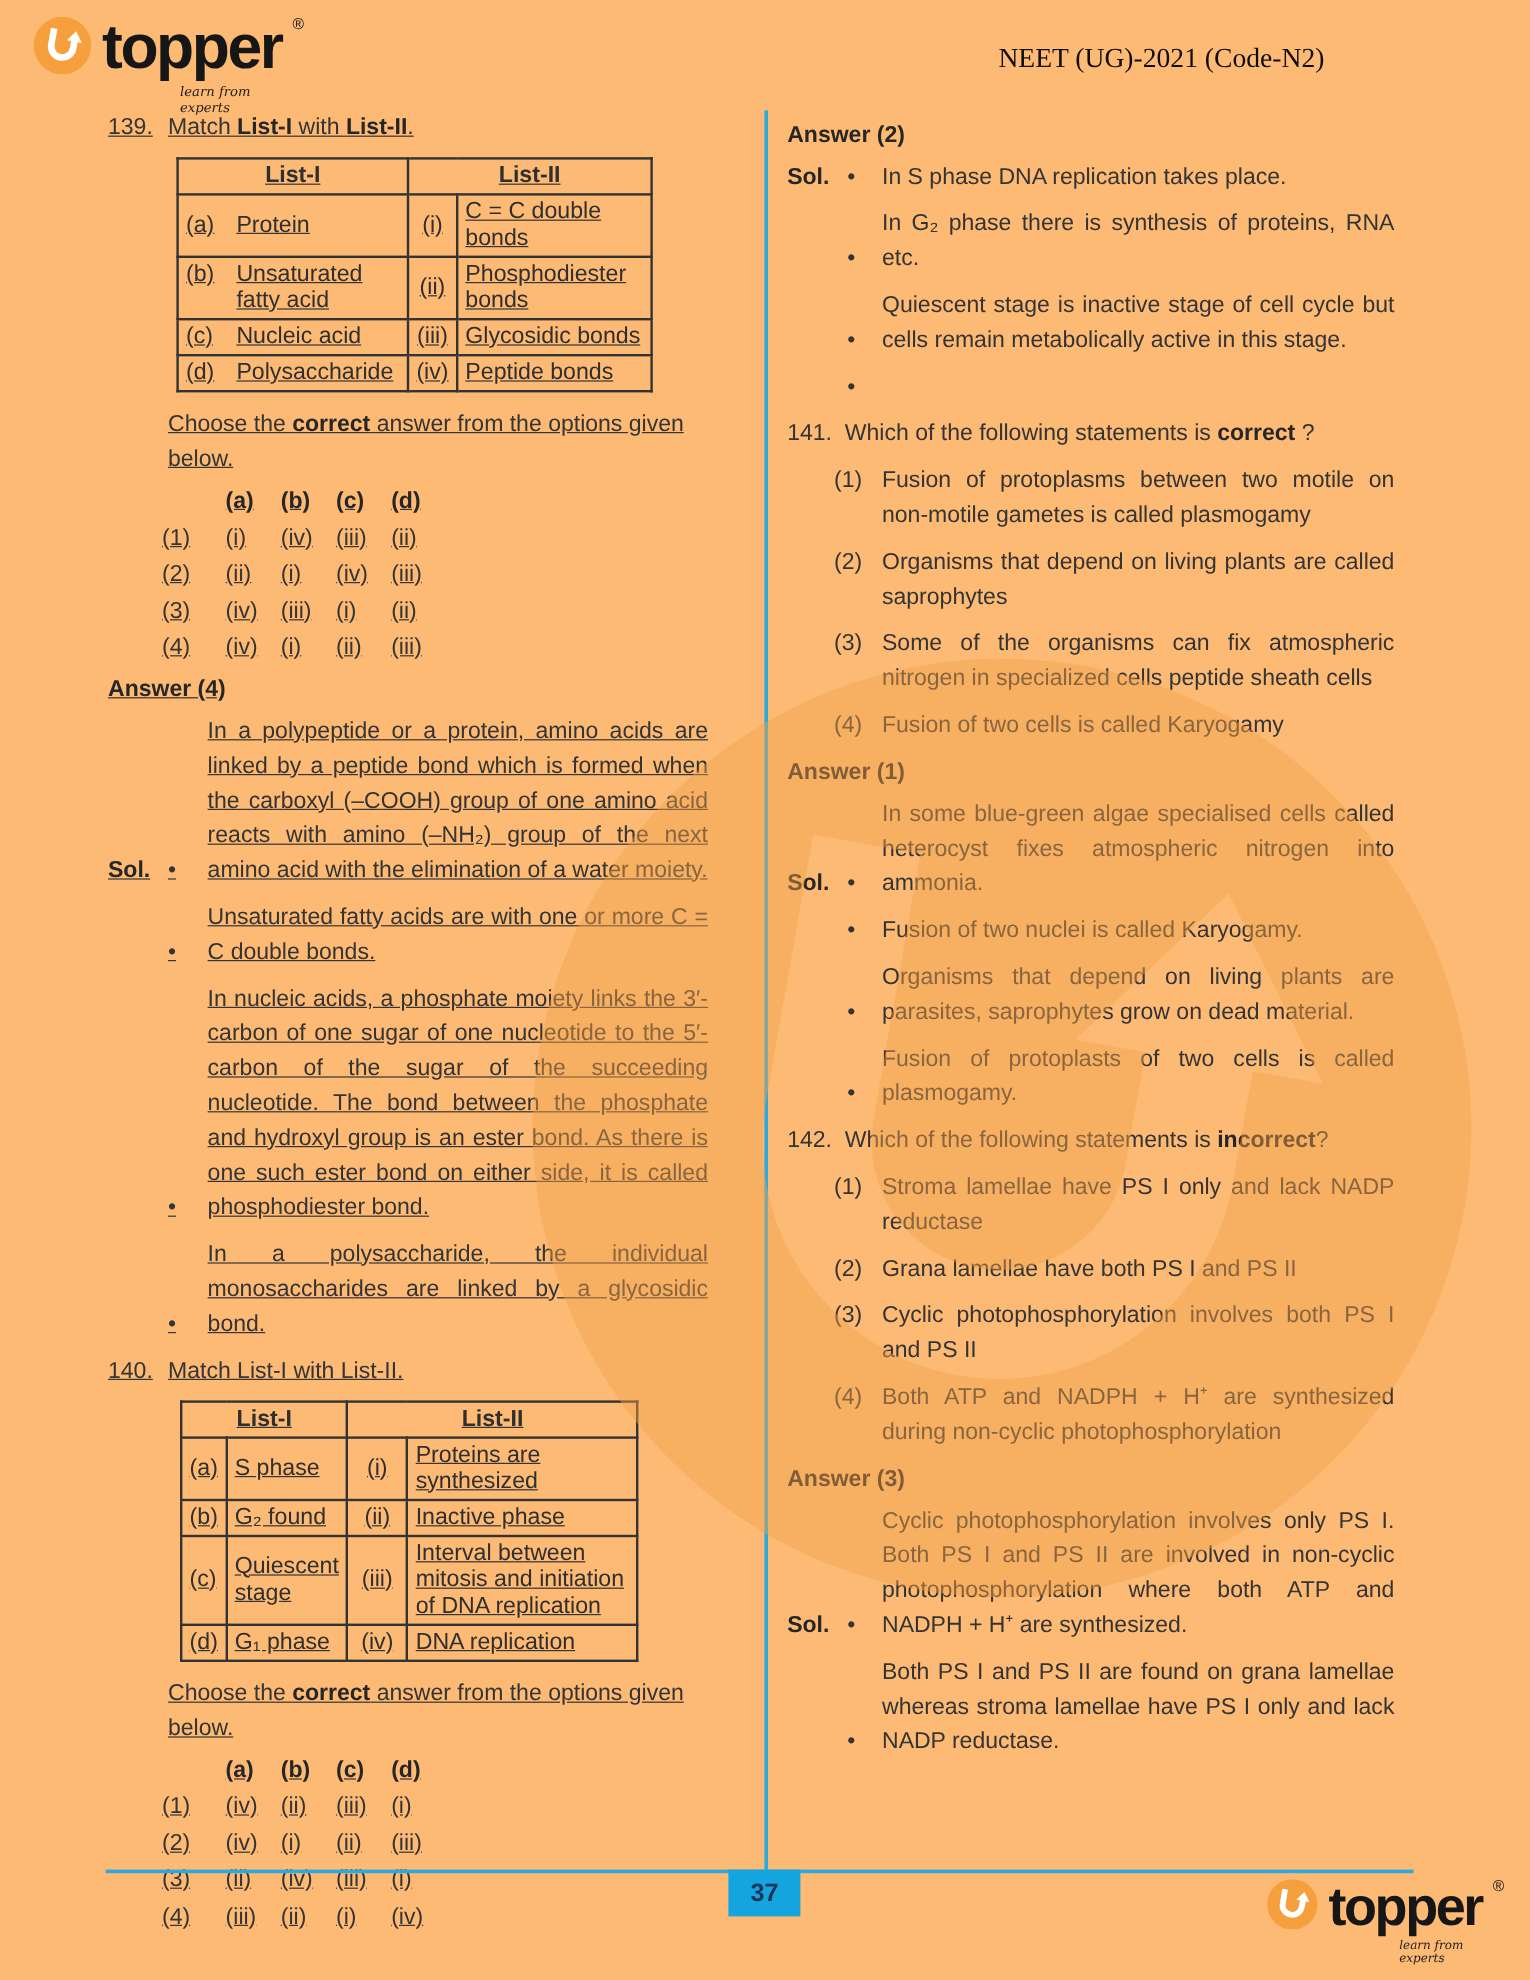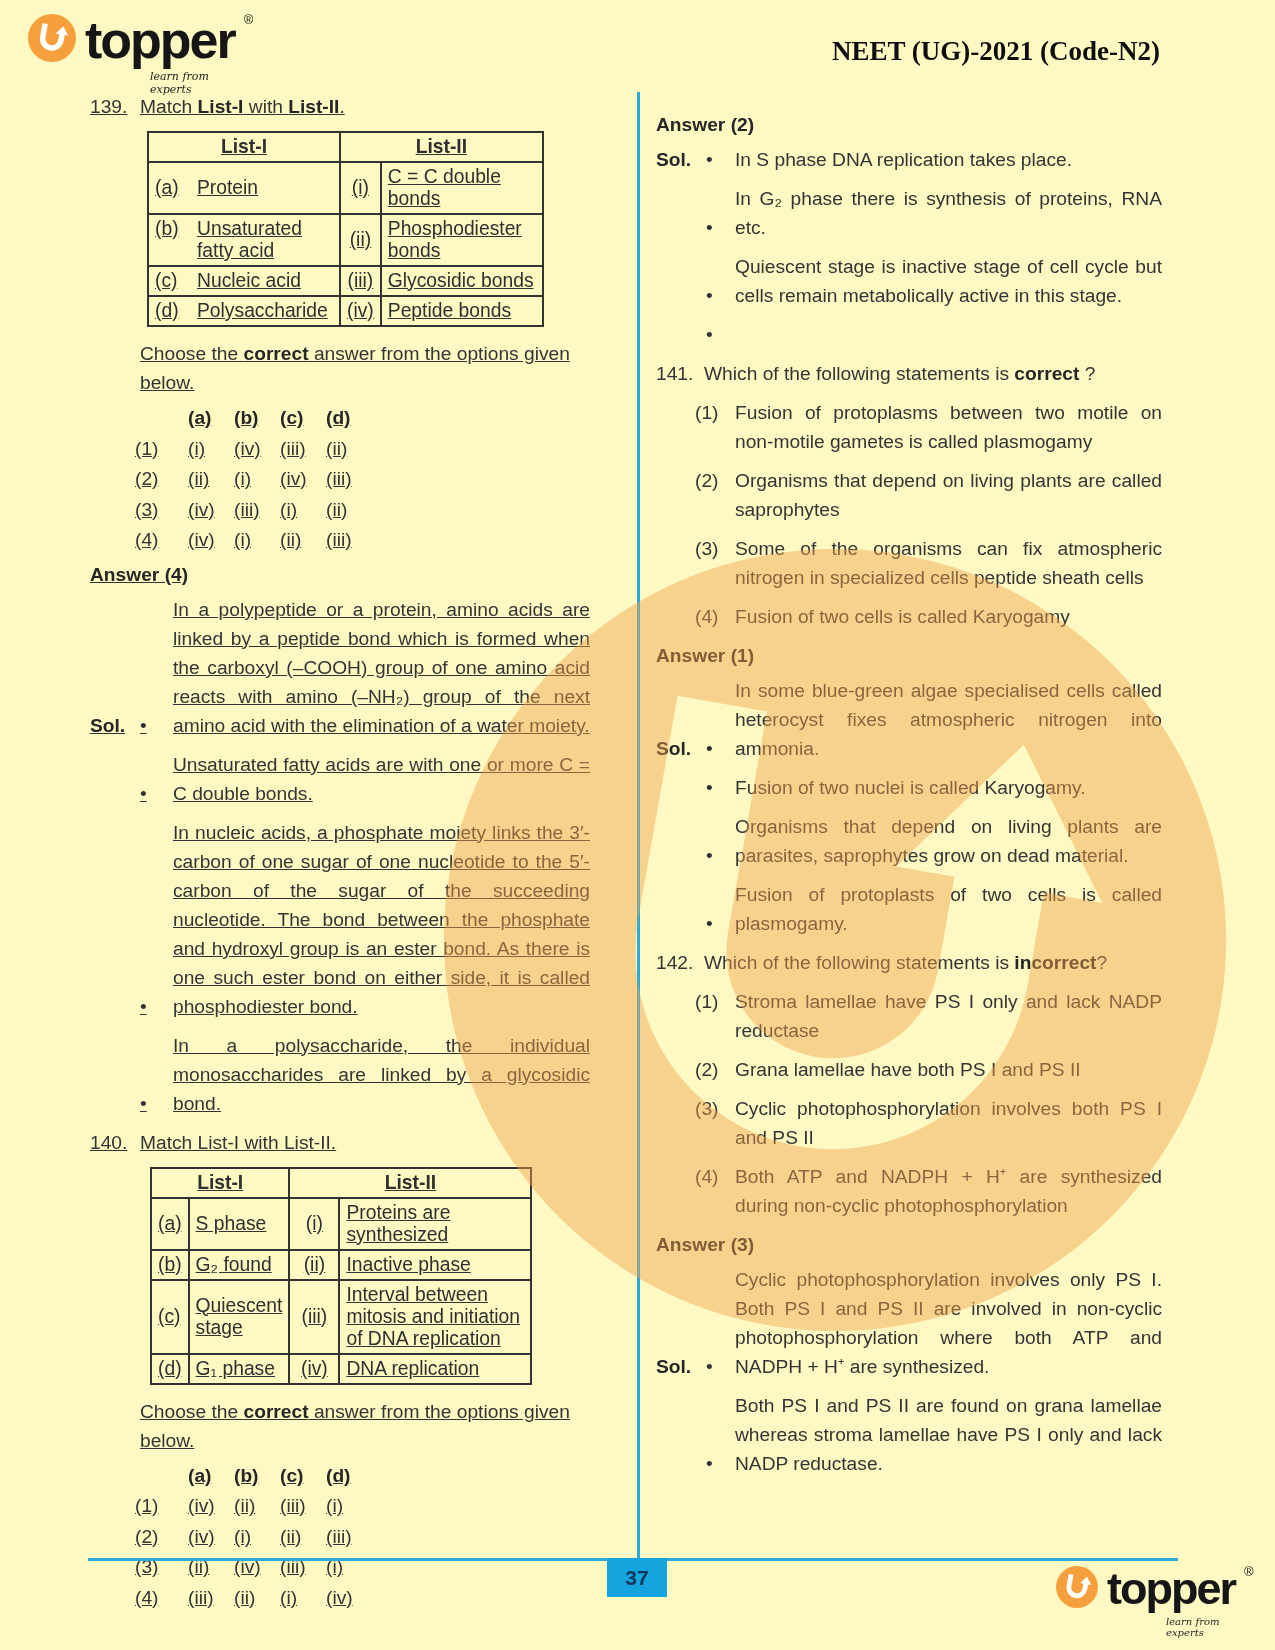--- a/index.html
+++ b/index.html
@@ -1,41 +1,41 @@
 <!DOCTYPE html>
 <html><head>
 <meta charset="utf-8">
 <style>
   html,body{margin:0;padding:0;background:#e8e8e8;}
-  .page{position:relative;width:1275px;height:1650px;background:#fef9c3;overflow:hidden;
+  .page{position:relative;width:1275px;height:1650px;background:#fdba74;overflow:hidden;
         font-family:"Liberation Sans",sans-serif;color:#343434;}
   
   .logo{position:absolute;display:flex;align-items:flex-start;gap:9px;z-index:3;}
   .logo-tl{left:28px;top:14px;}
   .logo-br{left:1056px;top:1566px;}
   .licon{display:block;}
   .word{font-weight:700;color:#161616;letter-spacing:-2px;line-height:1;}
   .logo-tl .word{font-size:52px;}
   .logo-br .word{font-size:45px;}
   .reg{font-size:13px;color:#161616;position:relative;top:-2px;}
   .tagline{position:absolute;font-family:"DejaVu Serif",serif;font-style:italic;color:#1c1c1c;}
   .logo-tl .tagline{left:122px;top:56px;font-size:11px;}
   .logo-br .tagline{left:110px;top:50px;font-size:10px;}
   .doc-title{position:absolute;left:832px;top:36px;z-index:3;
-             font-family:"Liberation Serif",serif;font-weight:700;font-size:27px;color:#0e0e0e;}
+             font-family:"Liberation Serif",serif;font-weight:400;font-size:23px;color:#0e0e0e;}
   
   .divider-v{position:absolute;left:637px;top:92px;width:3px;height:1466px;background:#2ea9dc;z-index:2;}
   .footer-line{position:absolute;left:88px;top:1558px;width:1090px;height:3px;background:#2ea9dc;z-index:2;}
   .page-badge{position:absolute;left:607px;top:1558px;width:60px;height:39px;background:#14a5de;
               color:#14355a;font-weight:700;font-size:21px;display:flex;align-items:center;justify-content:center;z-index:6;}
   .watermark{position:absolute;left:440px;top:545px;width:790px;height:790px;z-index:5;pointer-events:none;}
   
   .col{position:absolute;font-size:19.2px;line-height:29px;z-index:1;}
   .col-left{left:90px;top:92px;width:500px;text-decoration:underline;}
-  .col-right{left:656px;top:108px;width:506px;}
+  .col-right{left:656px;top:96px;width:506px;}
   b{font-weight:700;color:#262626;}
   .q-head{display:flex;margin-bottom:10px;}
   .qnum{flex:0 0 50px;}
   .col-right .qnum{flex-basis:48px;}
   .q-text{flex:1;text-align:justify;}
   
   .mtable{border-collapse:collapse;margin:3px 0 12px 57px;}
   .mtable td{border:2px solid #333;font-size:19.3px;color:#2f2f2f;padding:3px 6px;
              vertical-align:middle;line-height:22px;}
   .hd{font-weight:700;text-align:center;color:#262626;}

